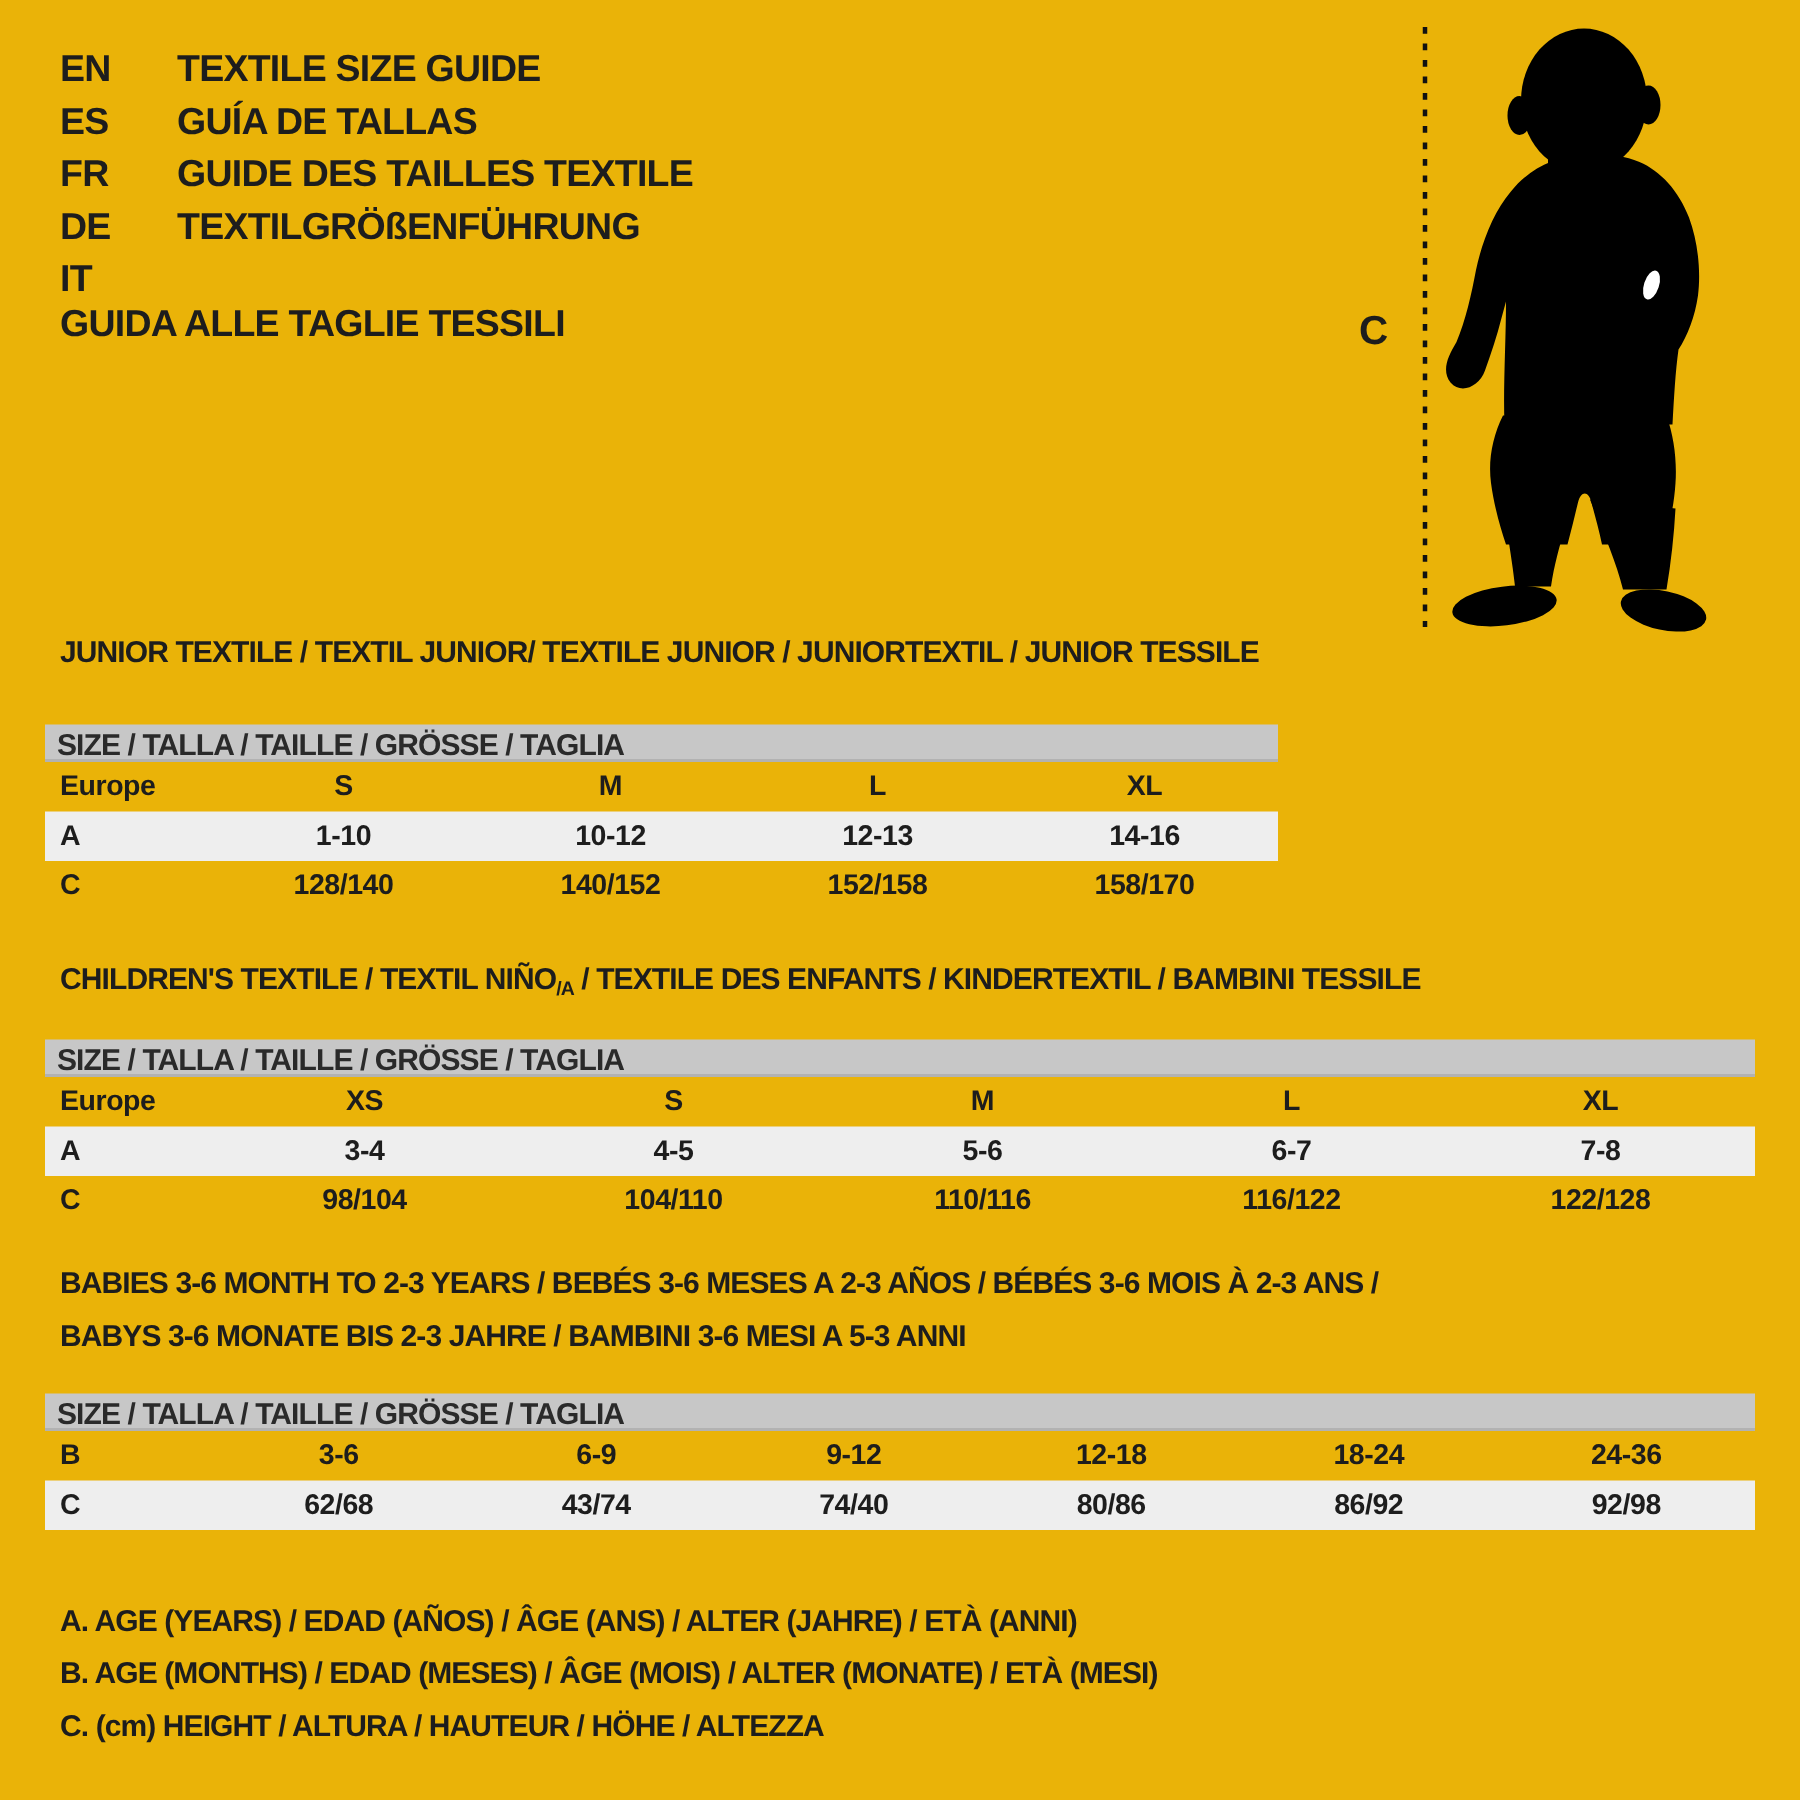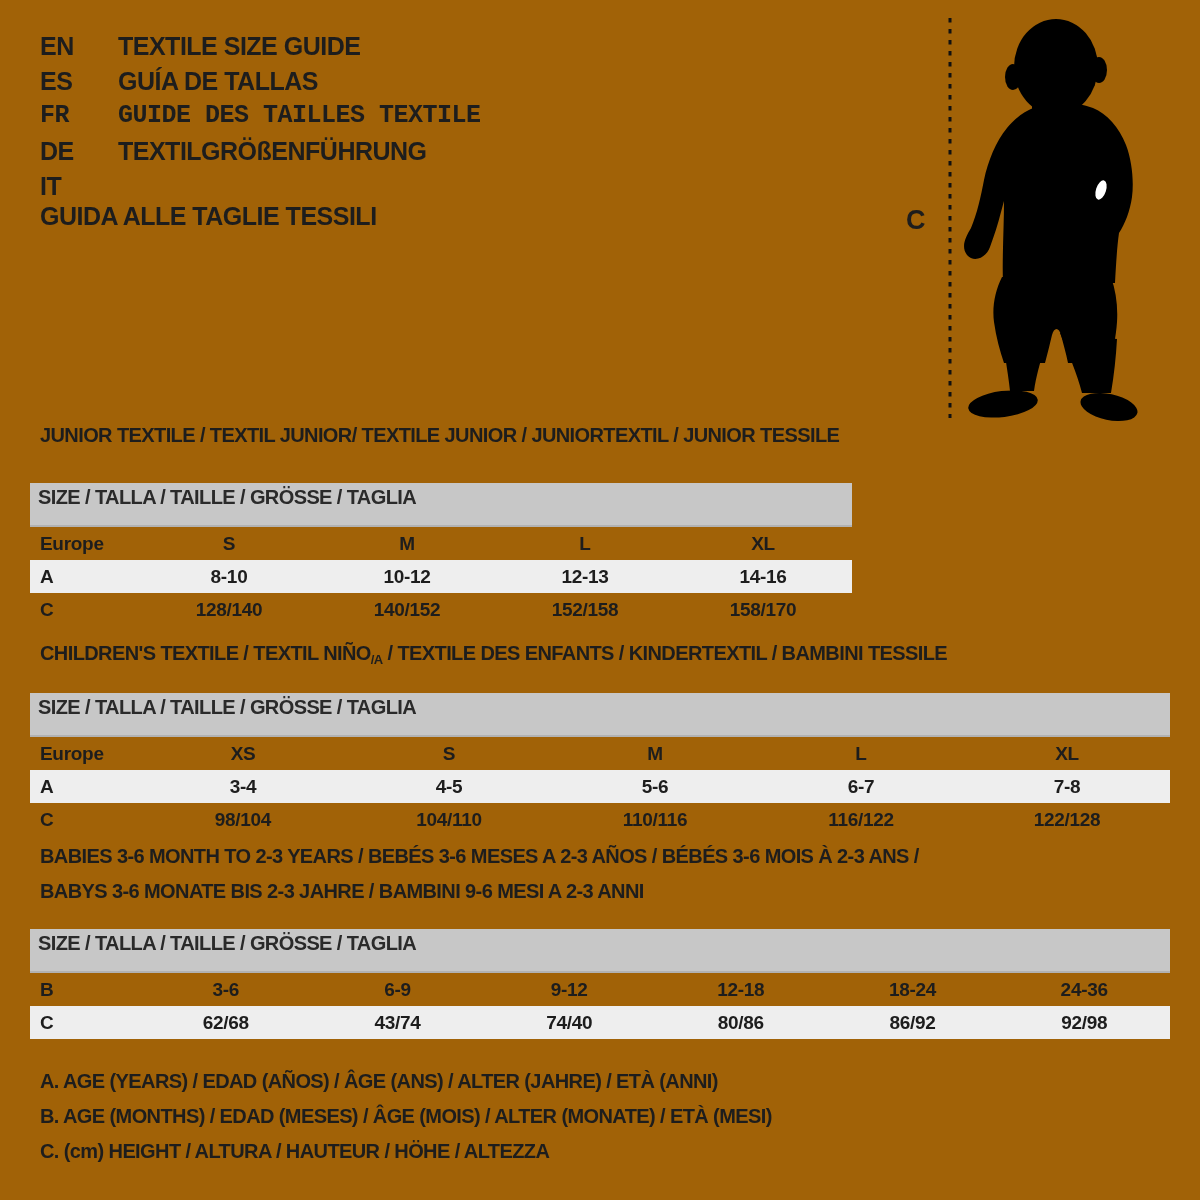--- a/index.html
+++ b/index.html
@@ -1,34 +1,34 @@
 <!DOCTYPE html>
 <html><head>
 <meta charset="utf-8">
 <style>
   html,body{margin:0;padding:0;background:#ffffff;}
   .canvas{
-    position:relative;width:1200px;height:1200px;background:#a16207;
+    position:relative;width:1200px;height:1200px;background:#eab308;
     font-family:"Liberation Sans","DejaVu Sans",sans-serif;
     color:#1d1d1d;overflow:hidden;
   }
   
   .lang-row{position:absolute;left:40px;display:flex;height:30px;line-height:30px;}
   .lang-code{width:78px;font-weight:bold;font-size:25px;letter-spacing:-0.5px;}
   .lang-title{font-weight:bold;font-size:25px;letter-spacing:-0.5px;white-space:nowrap;}
   
   .sec-title{
     position:absolute;left:40px;font-weight:bold;font-size:20px;
     letter-spacing:-0.6px;white-space:nowrap;
   }
   .sub-a{font-size:13px;vertical-align:-4px;}
   
   .stable{position:absolute;left:30px;}
   .tbar{
-    height:44px;line-height:28px;background:#c7c7c7;border-bottom:2px solid #b2b2b2;
+    height:25px;line-height:28px;background:#c7c7c7;border-bottom:2px solid #b2b2b2;
     font-weight:bold;font-size:20px;letter-spacing:-0.6px;padding-left:8px;
     color:#2a2a2a;box-sizing:border-box;
   }
   .trow{display:grid;height:33px;line-height:33px;}
   .trow.shaded{background:#eeeeee;}
   .tcell{
     text-align:center;font-weight:bold;font-size:19px;letter-spacing:-0.3px;
     overflow:hidden;white-space:nowrap;
   }
   .tlabel{text-align:left;padding-left:10px;}
@@ -50,21 +50,21 @@
 <div class="canvas">
 
   <div class="lang-row" style="top:31px;">
     <span class="lang-code">EN</span>
     <span class="lang-title">TEXTILE SIZE GUIDE</span>
   </div>
   <div class="lang-row" style="top:66px;">
     <span class="lang-code">ES</span>
     <span class="lang-title">GUÍA DE TALLAS</span>
   </div>
-  <div class="lang-row" style="top:101px;font-family:Liberation Mono, monospace;">
+  <div class="lang-row" style="top:101px;">
     <span class="lang-code">FR</span>
     <span class="lang-title">GUIDE DES TAILLES TEXTILE</span>
   </div>
   <div class="lang-row" style="top:136px;">
     <span class="lang-code">DE</span>
     <span class="lang-title">TEXTILGRÖßENFÜHRUNG</span>
   </div>
   <div class="lang-row" style="top:171px;flex-direction:column;">
     <span class="lang-code">IT</span>
     <span class="lang-title">GUIDA ALLE TAGLIE TESSILI</span>
@@ -126,21 +126,21 @@
       <div class="tbar"><span>SIZE / TALLA / TAILLE / GRÖSSE / TAGLIA</span></div>
       <div class="trow" style="grid-template-columns: 110px repeat(4, 1fr);">
         <div class="tcell tlabel">Europe</div>
         <div class="tcell">S</div>
         <div class="tcell">M</div>
         <div class="tcell">L</div>
         <div class="tcell">XL</div>
       </div>
       <div class="trow shaded" style="grid-template-columns: 110px repeat(4, 1fr);">
         <div class="tcell tlabel">A</div>
-        <div class="tcell">8-10</div>
+        <div class="tcell">1-10</div>
         <div class="tcell">10-12</div>
         <div class="tcell">12-13</div>
         <div class="tcell">14-16</div>
       </div>
       <div class="trow" style="grid-template-columns: 110px repeat(4, 1fr);">
         <div class="tcell tlabel">C</div>
         <div class="tcell">128/140</div>
         <div class="tcell">140/152</div>
         <div class="tcell">152/158</div>
         <div class="tcell">158/170</div>
@@ -175,21 +175,21 @@
         <div class="tcell">110/116</div>
         <div class="tcell">116/122</div>
         <div class="tcell">122/128</div>
       </div>
     </div>
 
   <div class="sec-title" style="top:845px;">
     <span>BABIES 3-6 MONTH TO 2-3 YEARS / BEBÉS 3-6 MESES A 2-3 AÑOS / BÉBÉS 3-6 MOIS À 2-3 ANS /</span>
   </div>
   <div class="sec-title" style="top:880px;">
-    <span>BABYS 3-6 MONATE BIS 2-3 JAHRE / BAMBINI 9-6 MESI A 2-3 ANNI</span>
+    <span>BABYS 3-6 MONATE BIS 2-3 JAHRE / BAMBINI 3-6 MESI A 5-3 ANNI</span>
   </div>
   <div class="stable" style="top:929px;width:1140px;">
       <div class="tbar"><span>SIZE / TALLA / TAILLE / GRÖSSE / TAGLIA</span></div>
       <div class="trow" style="grid-template-columns: 110px repeat(6, 1fr);">
         <div class="tcell tlabel">B</div>
         <div class="tcell">3-6</div>
         <div class="tcell">6-9</div>
         <div class="tcell">9-12</div>
         <div class="tcell">12-18</div>
         <div class="tcell">18-24</div>

